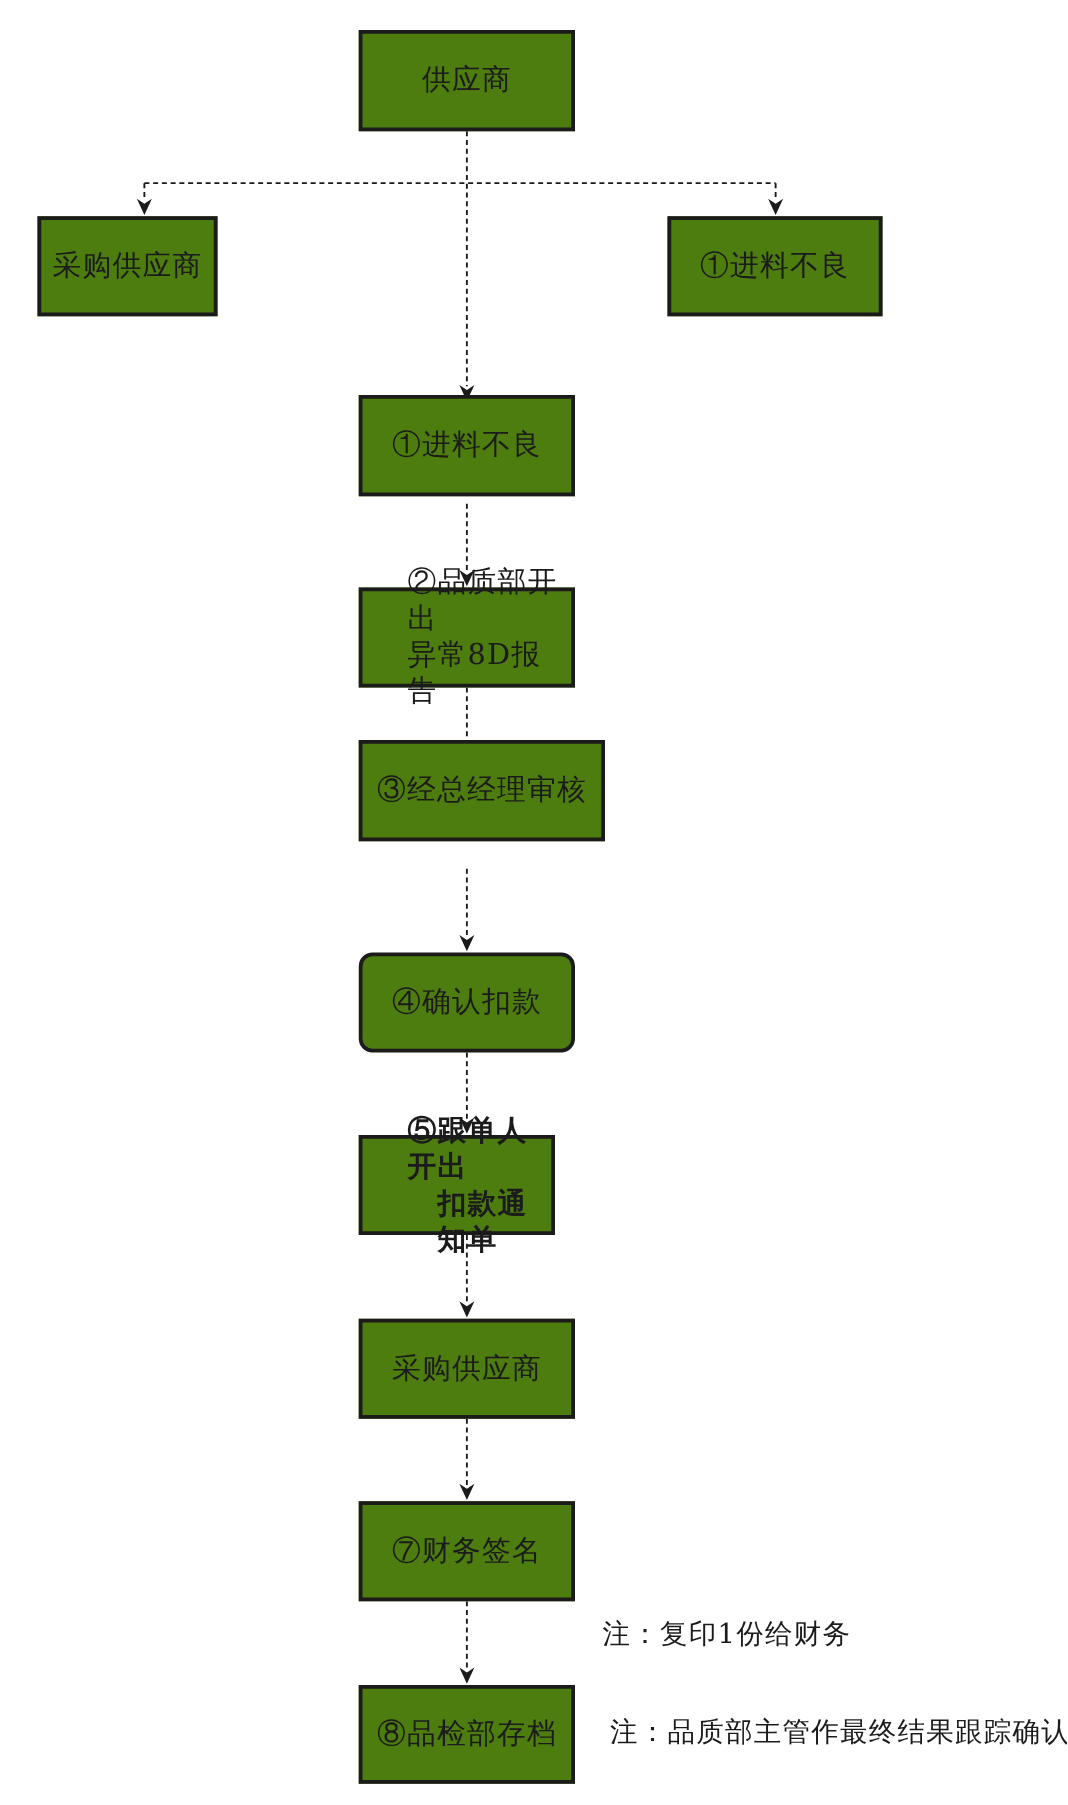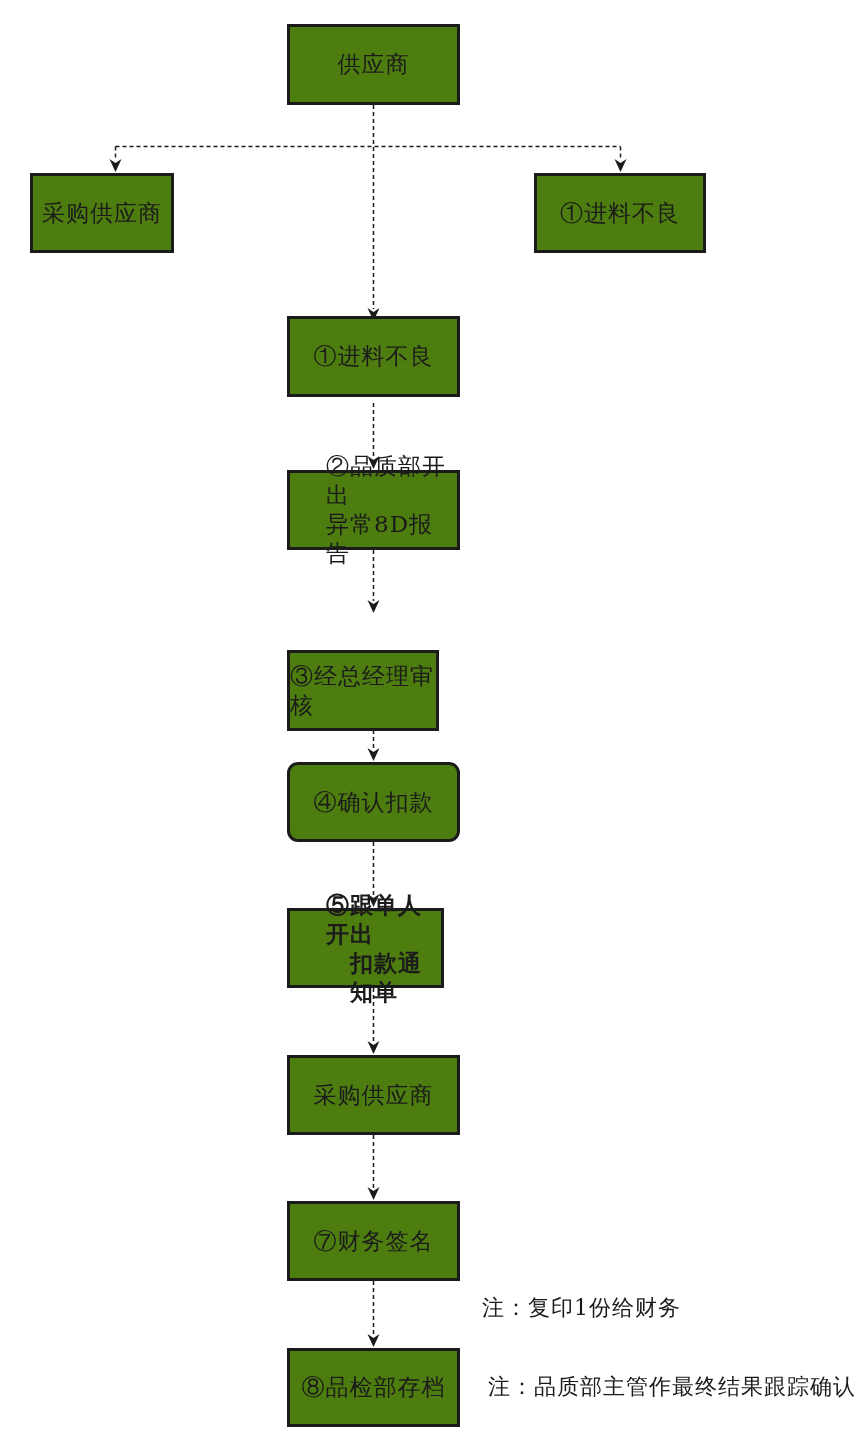--- a/index.html
+++ b/index.html
@@ -102,21 +102,21 @@
 
   <div class="node" style="left:287px; top:316px; width:173px; height:81px;">
     <span>①进料不良</span>
   </div>
 
   <div class="node two-line" style="left:287px; top:470px; width:173px; height:80px;">
     <span class="line1">②品质部开出</span>
     <span class="line2">异常8D报告</span>
   </div>
 
-  <div class="node" style="left:287px; top:650px; width:152px; height:81px;">
+  <div class="node" style="left:287px; top:592px; width:197px; height:81px;">
     <span>③经总经理审核</span>
   </div>
 
   <div class="node" style="left:287px; top:762px; width:173px; height:80px;border-radius:11px;">
     <span>④确认扣款</span>
   </div>
 
   <div class="node two-line" style="left:287px; top:908px; width:157px; height:80px;font-weight:bold;">
     <span class="line1">⑤跟单人开出</span>
     <span class="line2 indent">扣款通知单</span>

